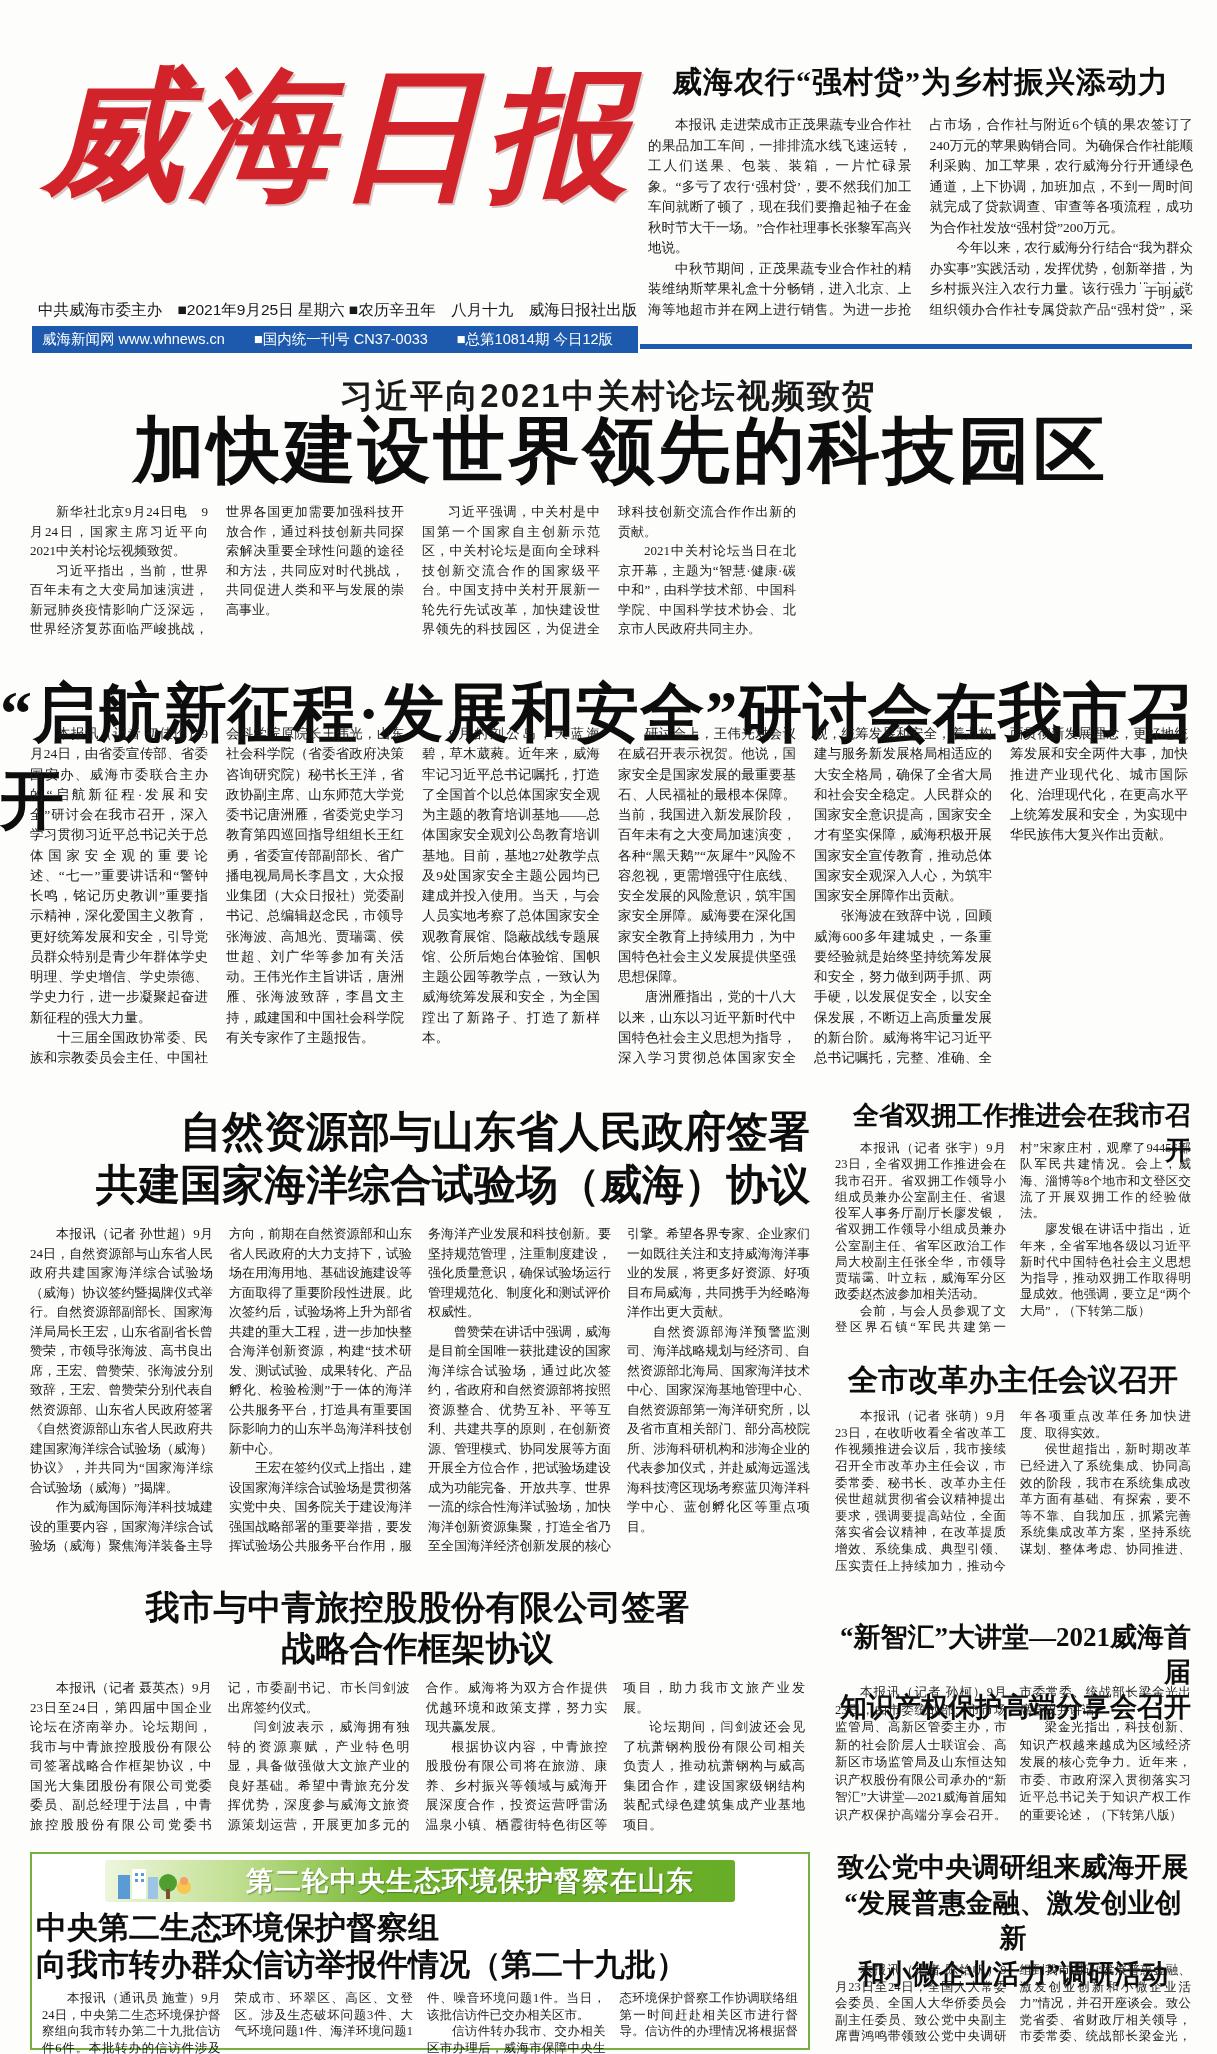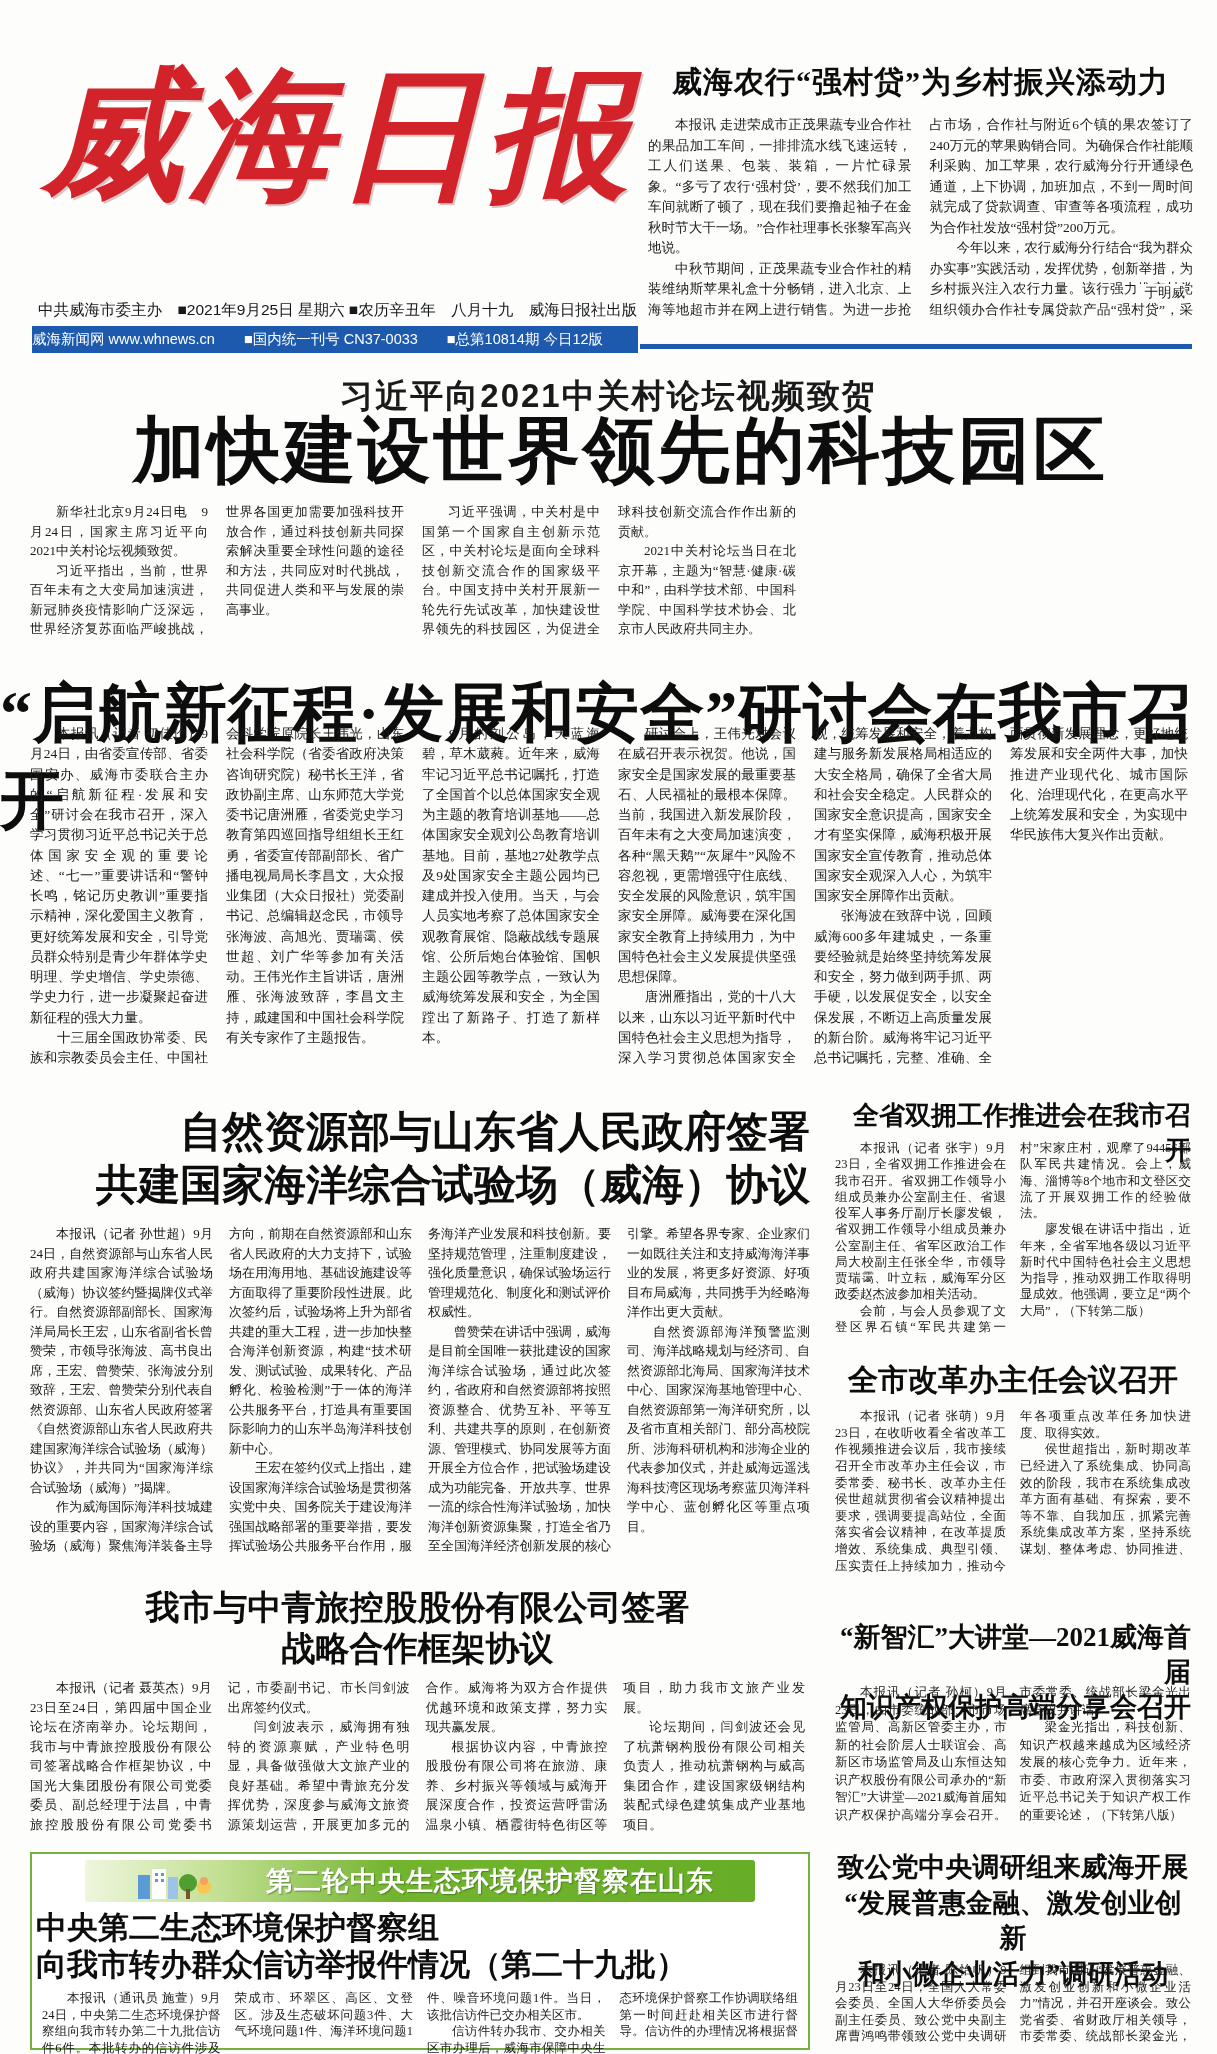--- a/index.html
+++ b/index.html
@@ -8,21 +8,21 @@
   .abs{position:absolute;}
 
   
   .masthead-title{left:42px;top:62px;width:580px;font-size:142px;line-height:1.05;
     font-weight:900;font-style:italic;color:#d2232a;letter-spacing:6px;white-space:nowrap;
     text-shadow:2px 2px 0 rgba(120,30,30,.25);}
   .publisher-line{left:38px;top:300px;width:600px;font-size:15.5px;
     font-family:"Liberation Sans","DejaVu Sans",sans-serif;color:#15181c;white-space:nowrap;}
   .info-bar{left:32px;top:326px;width:606px;height:27px;background:#1d5aad;color:#ffffff;
     font-family:"Liberation Sans","DejaVu Sans",sans-serif;font-size:14.5px;line-height:27px;
-    box-sizing:border-box;white-space:nowrap;}
+    padding-left:10px;box-sizing:border-box;white-space:nowrap;}
   .header-rule{left:640px;top:344px;width:552px;height:5px;background:#1d5aad;}
 
   
   .headline{font-weight:900;color:#0d0d0d;}
   .body{text-align:justify;overflow:hidden;column-fill:auto;}
   .body p{margin:0;text-indent:2em;}
 
   
   .nonghang-box{left:648px;top:48px;width:545px;height:300px;}
   .nonghang-headline{margin:14px 0 12px;font-size:30px;letter-spacing:1px;text-align:center;}
@@ -63,21 +63,21 @@
 
   
   .xzh-headline{left:835px;top:1588px;width:356px;text-align:right;font-size:27px;line-height:1.3;margin-top:32px;}
   .xzh-body{left:835px;top:1684px;width:356px;height:172px;columns:2;column-gap:13px;
     font-size:12.5px;line-height:1.4;}
 
   
   .ducha-box{left:30px;top:1852px;width:780px;height:198px;border:2px solid #76b043;
     box-sizing:border-box;background:#ffffff;}
   .ducha-banner{margin:6px auto 0;width:630px;height:42px;display:flex;align-items:center;
-    background:linear-gradient(90deg,#eef6dd 0%,#c3e094 20%,#72b42e 46%,#68ad27 100%);border-radius:3px;padding-left:40px;}
+    background:linear-gradient(90deg,#eef6dd 0%,#c3e094 20%,#72b42e 46%,#68ad27 100%);border-radius:3px;}
   .ducha-banner-icon{width:100px;height:36px;display:flex;align-items:flex-end;justify-content:center;}
   .ducha-banner-text{flex:1;text-align:center;color:#ffffff;font-size:27px;font-weight:bold;
     font-family:"Liberation Sans","DejaVu Sans",sans-serif;line-height:42px;
     text-shadow:1px 1px 1px rgba(40,80,10,.5);letter-spacing:1px;}
   .ducha-headline{margin:8px 4px 0;font-size:31px;line-height:1.18;}
   .ducha-body{margin:7px 10px 0;height:70px;columns:4;column-gap:14px;font-size:12.5px;line-height:1.32;
     text-align:justify;overflow:hidden;}
   .ducha-body p{margin:0;text-indent:2em;}
 
   

